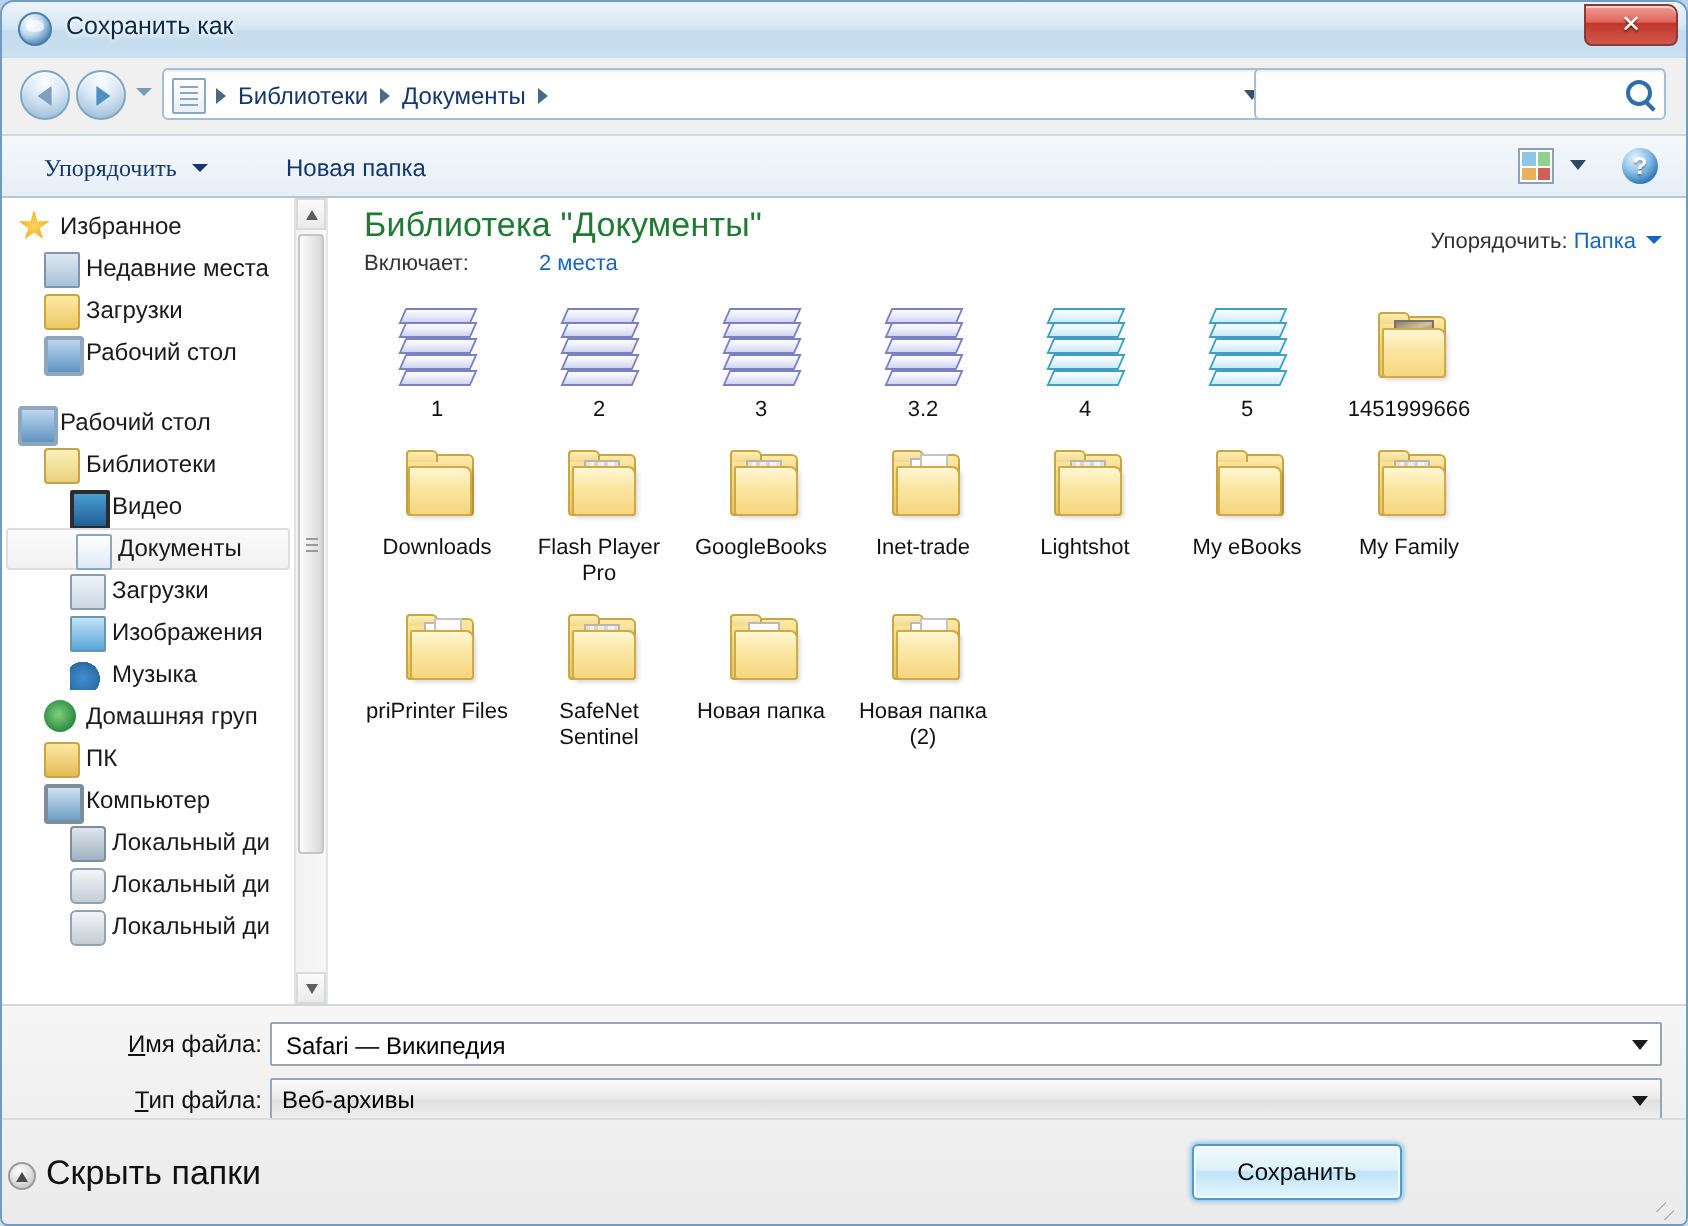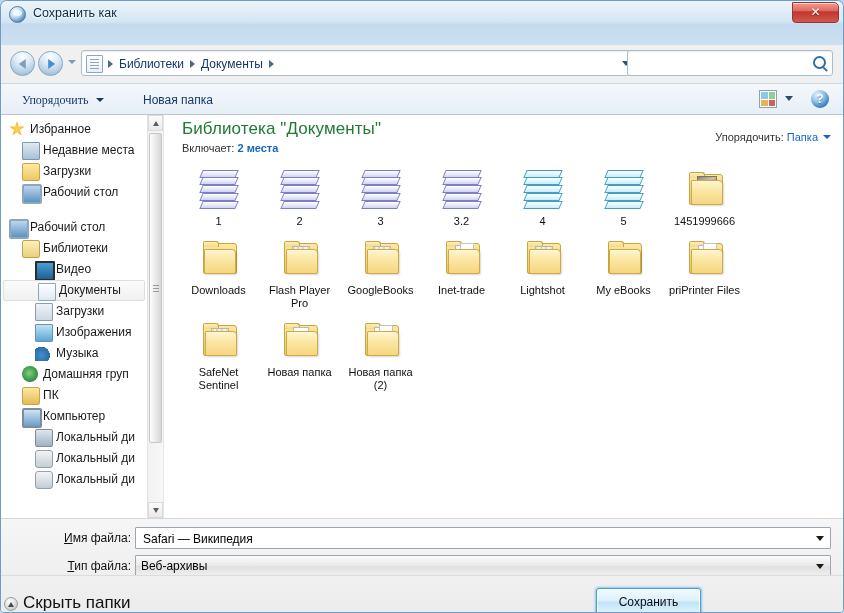--- a/index.html
+++ b/index.html
@@ -12,21 +12,21 @@
   .dlg{
     position:absolute;left:0;top:0;width:844px;height:613px;
     box-sizing:border-box;
     border:1px solid #6f9cc4;
     border-radius:7px 7px 4px 4px;
     background:#f0f0f0;
     overflow:hidden;
   }
   
   .titlebar{
-    position:relative;height:44px;
+    position:relative;height:28px;
     background:linear-gradient(180deg,rgba(255,255,255,.62) 0%,rgba(226,238,248,.45) 48%,rgba(196,218,236,.40) 52%,rgba(214,231,244,.55) 100%),
                linear-gradient(180deg,#cfe2f1 0%,#bed7ec 100%);
     border-radius:6px 6px 0 0;
   }
   .title-icon{
     position:absolute;left:8px;top:5px;width:17px;height:17px;border-radius:50%;
     background:radial-gradient(circle at 34% 30%,#ffffff 0%,#bcd8ef 42%,#5b8fbd 74%,#2f5f8d 100%);
     border:1px solid #4b7ea8;box-sizing:border-box;
   }
   .title-icon:after{
@@ -198,21 +198,21 @@
   }
   .np-sb .thumb:after{
     content:"";position:absolute;left:3px;top:50%;margin-top:-3px;width:6px;height:1px;
     background:#9a9a9a;box-shadow:0 3px 0 #9a9a9a,0 6px 0 #9a9a9a;
   }
   
   .list-pane{position:absolute;left:163px;top:0;right:0;height:403px;background:#fff;overflow:hidden;}
   .lib-head{position:absolute;left:18px;top:4px;right:10px;height:44px;}
   .lib-title{font-size:17px;color:#1f7a33;letter-spacing:.1px;white-space:nowrap;}
   .lib-sub{margin-top:3px;font-size:11px;color:#333;}
-  .lib-sub b{color:#1565c0;font-weight:bold;cursor:pointer;}
+  .lib-sub b{color:#1565c0;font-weight:normal;cursor:pointer;margin-left:32px;}
   .arrange{position:absolute;right:12px;top:16px;font-size:11px;color:#333;white-space:nowrap;}
   .arrange b{color:#1565c0;font-weight:normal;cursor:pointer;}
   .arrange .ac{
     display:inline-block;width:0;height:0;margin-left:5px;vertical-align:2px;
     border-left:4px solid transparent;border-right:4px solid transparent;border-top:4px solid #1565c0;
   }
   .grid{position:absolute;left:14px;top:52px;right:18px;display:flex;flex-wrap:wrap;}
   .cell{
     width:81px;margin:0 0 8px 0;text-align:center;cursor:pointer;
     display:flex;flex-direction:column;align-items:center;
@@ -649,20 +649,31 @@
                 <div class="front" style="left: 1px;"></div>
               </div>
             </div>
             <div class="nm">My eBooks</div>
           </div>
           <div class="cell">
             <div class="ico">
               <div class="folder">
                 <div class="back"></div>
                 <div class="flap"></div>
+                <div class="docs"></div>
+                <div class="front"></div>
+              </div>
+            </div>
+            <div class="nm">My Family</div>
+          </div>
+          <div class="cell">
+            <div class="ico">
+              <div class="folder">
+                <div class="back"></div>
+                <div class="flap"></div>
                 <div class="paper"></div>
                 <div class="paper2"></div>
                 <div class="front"></div>
               </div>
             </div>
             <div class="nm">priPrinter Files</div>
           </div>
           <div class="cell">
             <div class="ico">
               <div class="folder">

